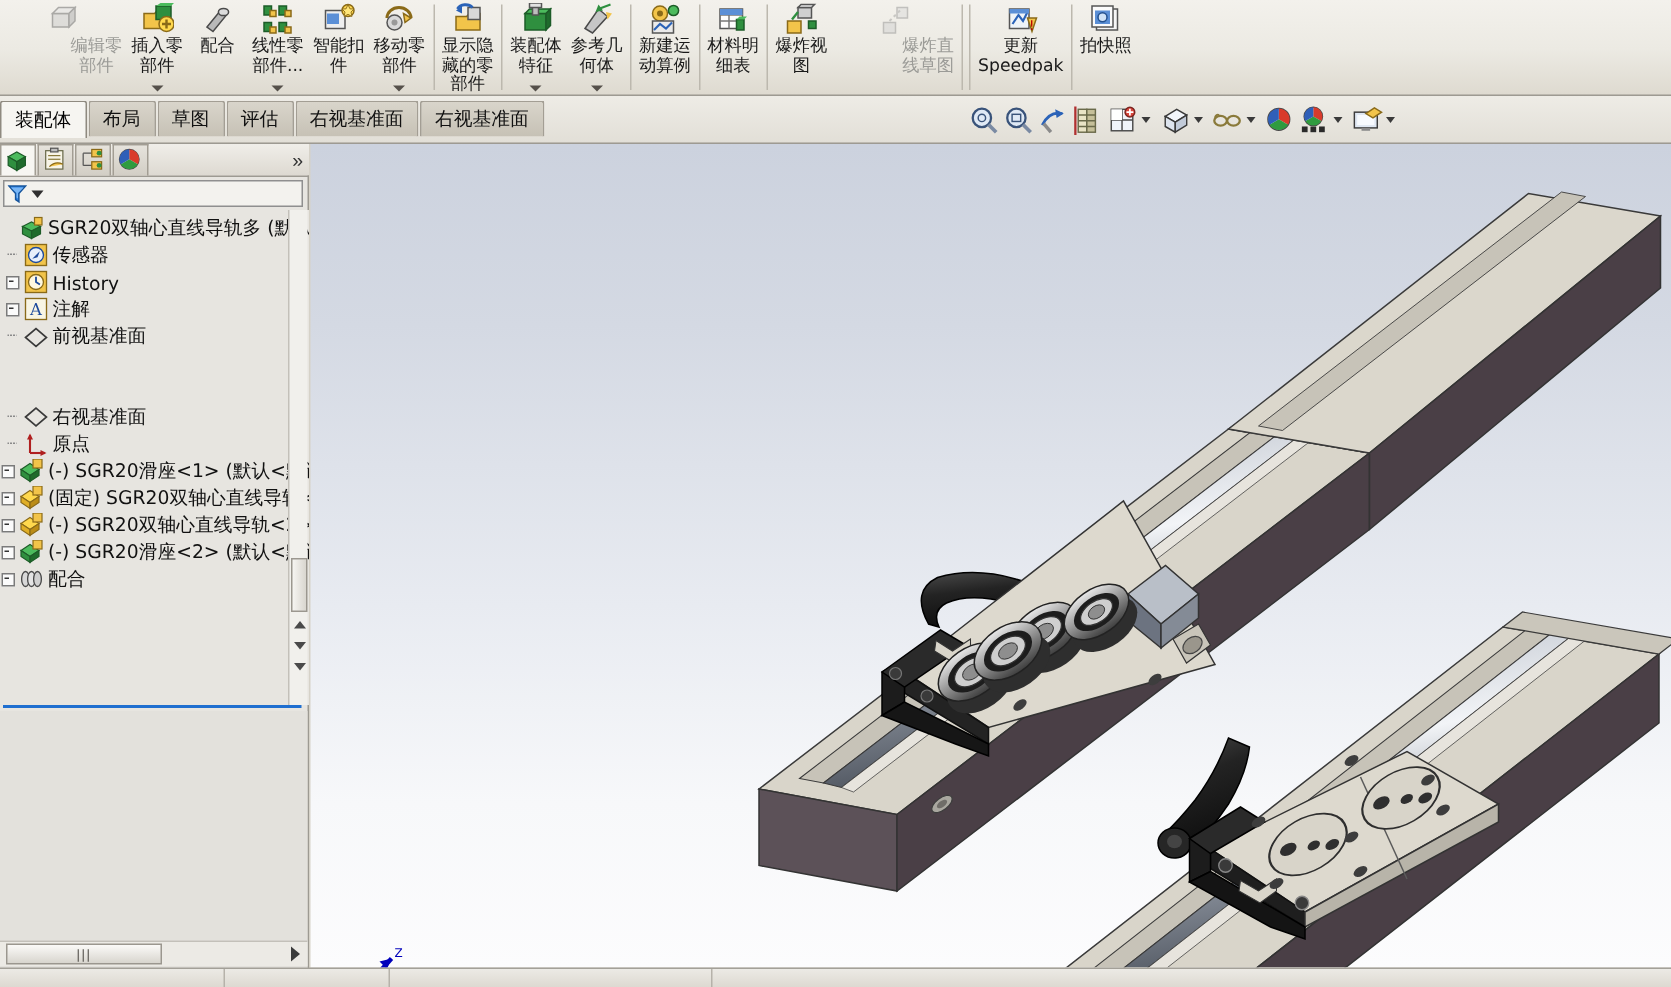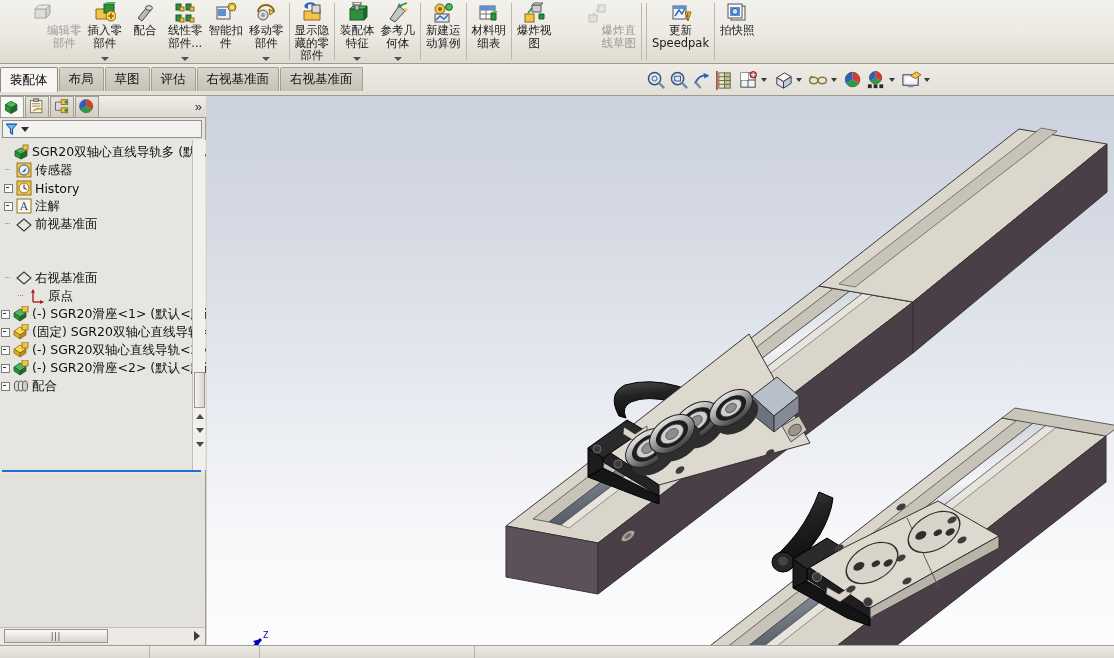--- a/index.html
+++ b/index.html
@@ -591,21 +591,21 @@
         </div>
         <div class="trow" style="padding-left: 3px; margin-top: 36px;">
           <span class="tdash dots"></span>
           <span class="ticon">
             <svg width="16" height="16" viewBox="0 0 16 16">
               <polygon points="1,8 8,2 15,8 8,14" fill="none" stroke="#3a3a3a" stroke-width="1.1"></polygon>
             </svg>
           </span>
           <span class="tlabel">右视基准面</span>
         </div>
-        <div class="trow" style="padding-left: 16px;">
+        <div class="trow" style="padding-left: 3px;">
           <span class="tdash dots"></span>
           <span class="ticon">
             <svg width="16" height="16" viewBox="0 0 16 16">
               <line x1="4" y1="14" x2="4" y2="2" stroke="#b02020" stroke-width="1.4"></line>
               <polygon points="4,1 2,5 6,5" fill="#b02020"></polygon>
               <line x1="4" y1="14" x2="14" y2="14" stroke="#b02020" stroke-width="1.4"></line>
               <polygon points="15,14 11,12 11,16" fill="#b02020"></polygon>
             </svg>
           </span>
           <span class="tlabel">原点</span>

